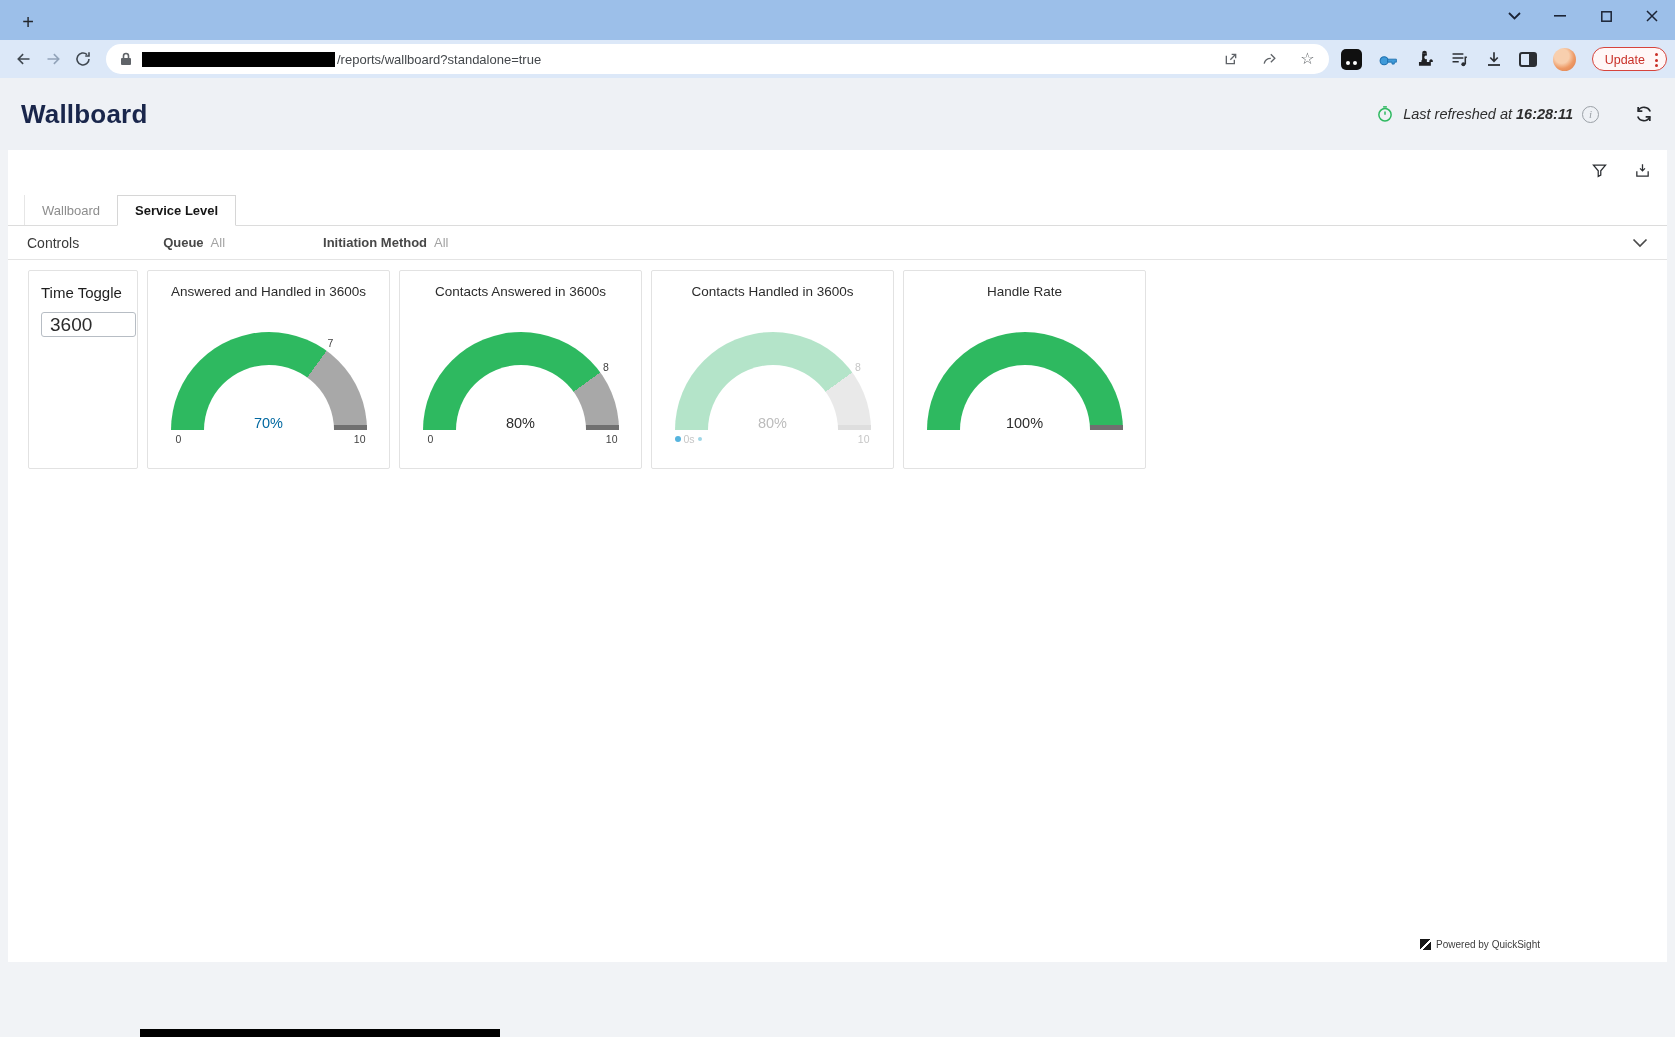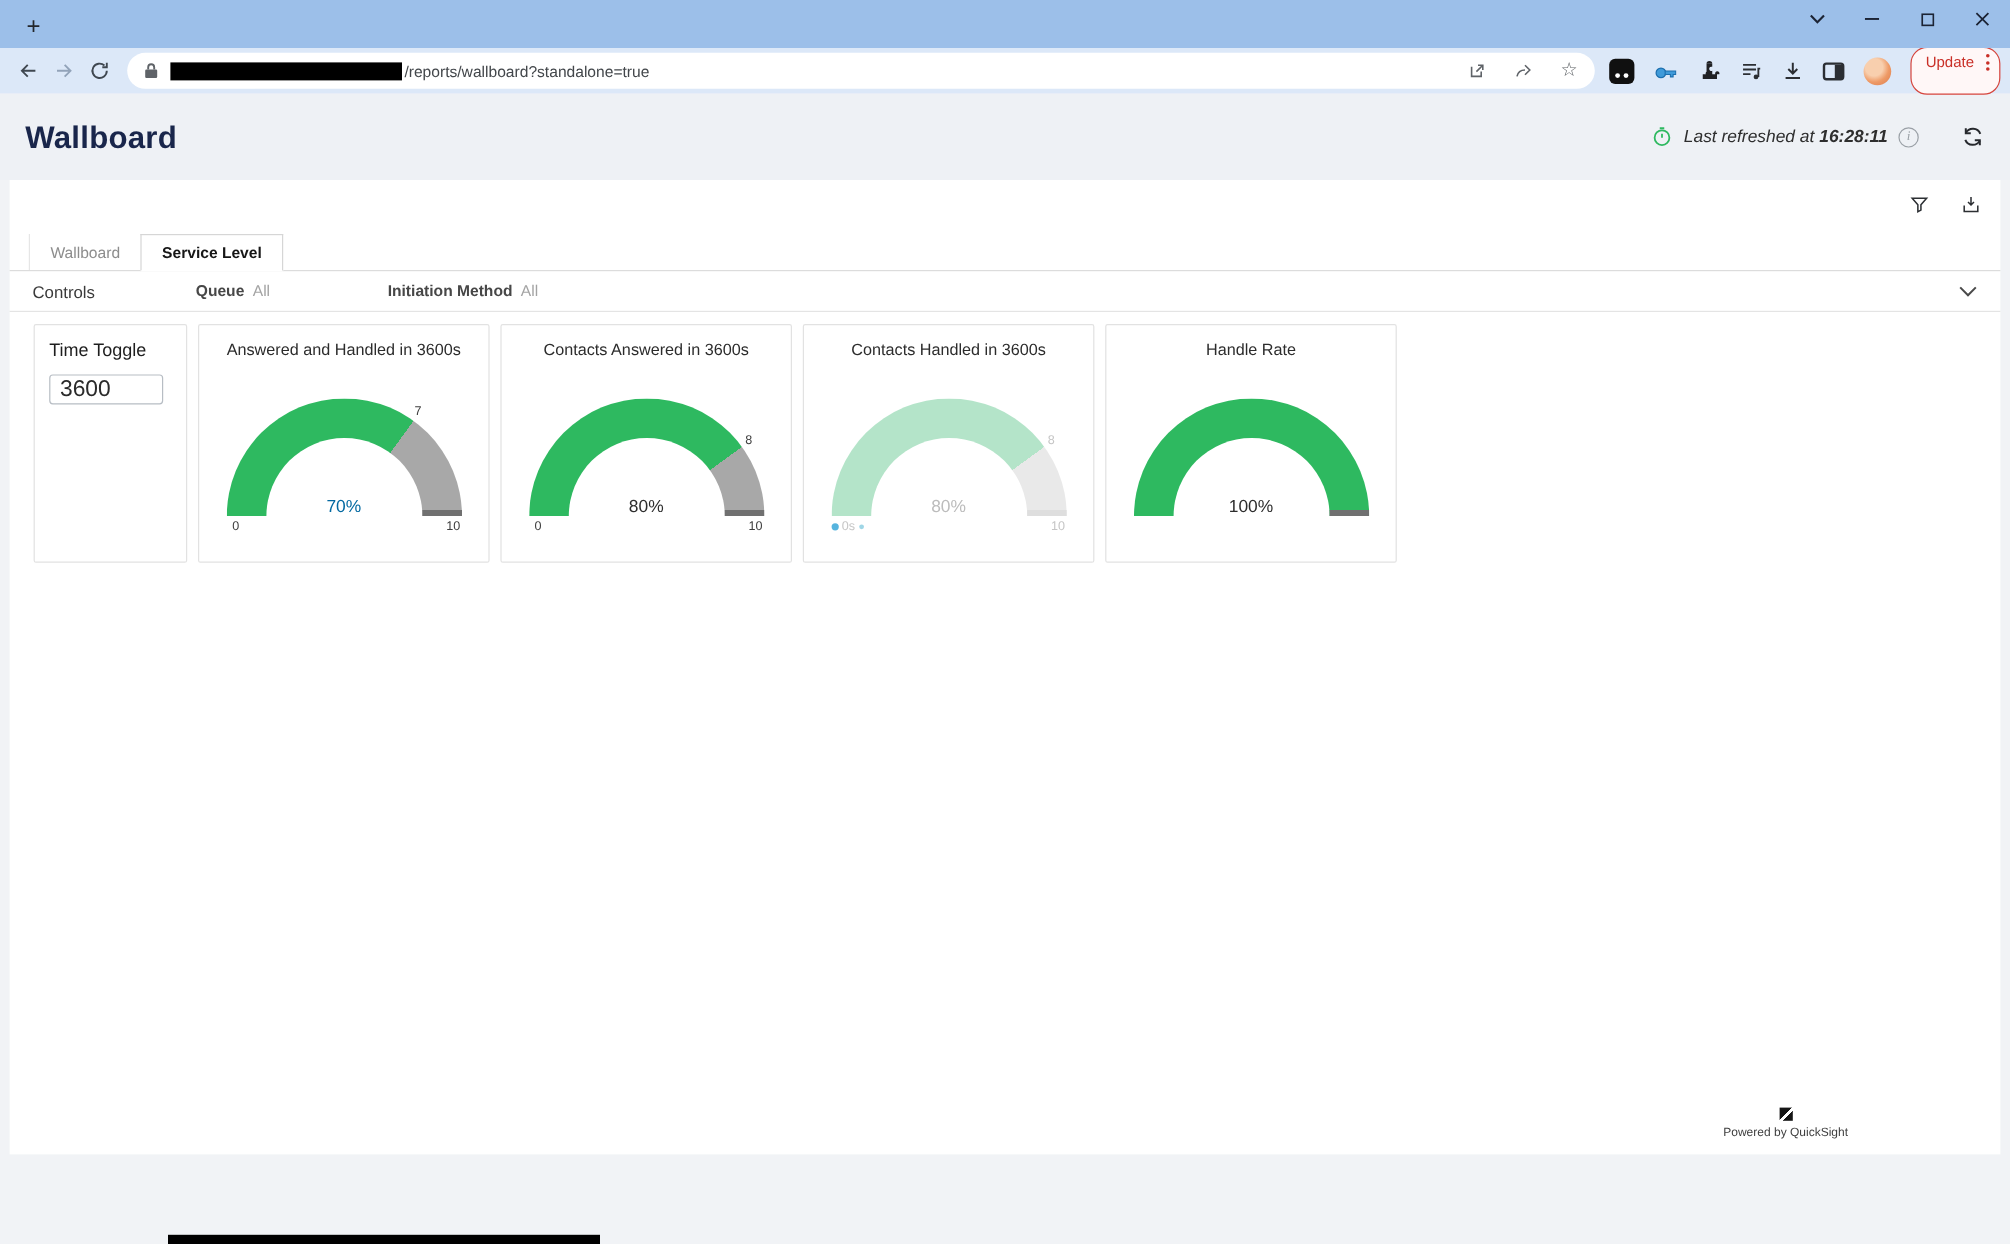--- a/index.html
+++ b/index.html
@@ -28,21 +28,21 @@
   .pill-icons { margin-left:auto; display:flex; align-items:center; gap:22px; }
   .ext-icons { display:flex; align-items:center; gap:16px; margin:0 10px 0 4px; }
   .ext-dots { width:21px; height:21px; background:#101010; border-radius:5px; display:flex; align-items:flex-end;
               justify-content:center; gap:3px; padding-bottom:5px; }
   .ext-dots i { width:4px; height:4px; border-radius:50%; background:#fff; }
   .sidebar-ic { width:18px; height:15px; border:2px solid #2b2e33; border-radius:3px; position:relative; }
   .sidebar-ic::after { content:""; position:absolute; top:0; right:0; width:6px; height:100%; background:#2b2e33; }
   .avatar { width:23px; height:23px; border-radius:50%;
             background:radial-gradient(circle at 38% 35%, #f8cfae 0 35%, #ee9a66 60%, #d97a4b 100%); }
   .update-pill { display:flex; align-items:center; border:1.5px solid #d6443c; border-radius:14px;
-                 padding:3px 6px 17px 12px; margin-left:6px; background:#fff7f7; }
+                 padding:3px 6px 1px 12px; margin-left:6px; background:#fff7f7; }
   .update-pill span { color:#c92f27; font-size:12.5px; }
   .kebab { display:flex; flex-direction:column; gap:2.5px; margin-left:8px; padding:2px; }
   .kebab i { width:3px; height:3px; border-radius:50%; background:#c92f27; }
   .star-glyph { font-size:16px; color:#5c6064; line-height:1; }
   
   .appheader { height:72px; background:#eef1f5; display:flex; align-items:center; padding:0 21px; }
   .apptitle { font-size:26px; font-weight:bold; color:#19264b; letter-spacing:.2px; }
   .refresh-cluster { margin-left:auto; display:flex; align-items:center; gap:9px; font-size:14.5px; color:#2e2e2e;font-style:italic; }
   .refresh-cluster b { font-weight:bold; }
   .info-circle { width:17px; height:17px; border:1.4px solid #9aa0a6; border-radius:50%; color:#9aa0a6;
@@ -57,41 +57,41 @@
                      font-weight:bold; color:#161616; }
   .controlsrow { display:flex; align-items:center; height:34px; padding:0 19px; border-bottom:1px solid #e4e4e4;gap:36px; }
   .controls-label { font-size:14px; color:#3a3a3a; margin-right:48px; }
   .filter { margin-right:62px; font-size:13px; display:flex; align-items:center; gap:7px; }
   .filter b { color:#474747; }
   .filter em { font-style:normal; color:#a3a3a3; }
   .controls-chevron { margin-left:auto; display:flex; }
   
   .cards { display:flex; gap:9px; padding:10px 20px; align-items:flex-start; }
   .card { background:#fff; border:1px solid #e2e2e2; border-radius:2px; height:199px; }
-  .card-tt { width:128px; padding:13px 12px; }
+  .card-tt { width:110px; padding:13px 12px; }
   .tt-title { font-size:15px; color:#1e1e1e; }
   .tt-input { margin-top:11px; width:95px; height:25px; border:1px solid #b7bdc4; border-radius:3px;
               font-size:19px; padding:0 8px; color:#2b2b2b; font-family:"Liberation Sans",sans-serif; }
   .card-gauge { width:243px; position:relative; padding-top:13px; }
   .g-title { text-align:center; font-size:13.5px; color:#2c2c2c; }
   .gauge { position:relative; width:196px; height:98px; margin:33px auto 0; }
   .arc-clip { position:absolute; inset:0; overflow:hidden; }
   .arc { position:absolute; left:0; top:0; width:196px; height:196px; border-radius:50%; }
   .hole { position:absolute; left:33px; top:33px; width:130px; height:130px; border-radius:50%; background:#fff; }
   .g-end-tick { position:absolute; bottom:0; left:163px; width:33px; height:5px; }
   .g-value { position:absolute; top:83px; left:0; width:100%; text-align:center; font-size:14.5px; }
   .g-min { position:absolute; top:101px; left:5px; font-size:10.5px; }
   .g-max { position:absolute; top:101px; right:1px; font-size:10.5px; }
   .g-threshold { position:absolute; font-size:10.5px; }
   .dots-row { display:flex; align-items:center; gap:3px; left:0; }
   .dot-a { width:6px; height:6px; border-radius:50%; background:#56b4de; }
   .dot-b { width:4px; height:4px; border-radius:50%; background:#9fd6e6; }
   
   .powered { position:absolute; right:127px; bottom:12px; display:flex; align-items:center; gap:5px;
-             font-size:10px; color:#3e3e3e;flex-direction:column; }
+             font-size:10px; color:#3e3e3e; }
   .q-logo { width:11px; height:11px; background:linear-gradient(135deg,#161616 46%,#fff 46%,#fff 60%,#161616 60%); }
   .bottom-redact { position:absolute; left:140px; bottom:0; width:360px; height:8px; background:#000; }
   svg { display:block; }
 </style>
 </head>
 <body>
 
 <div class="titlebar">
   <div class="newtab">+</div>
   <div class="wincontrols">

